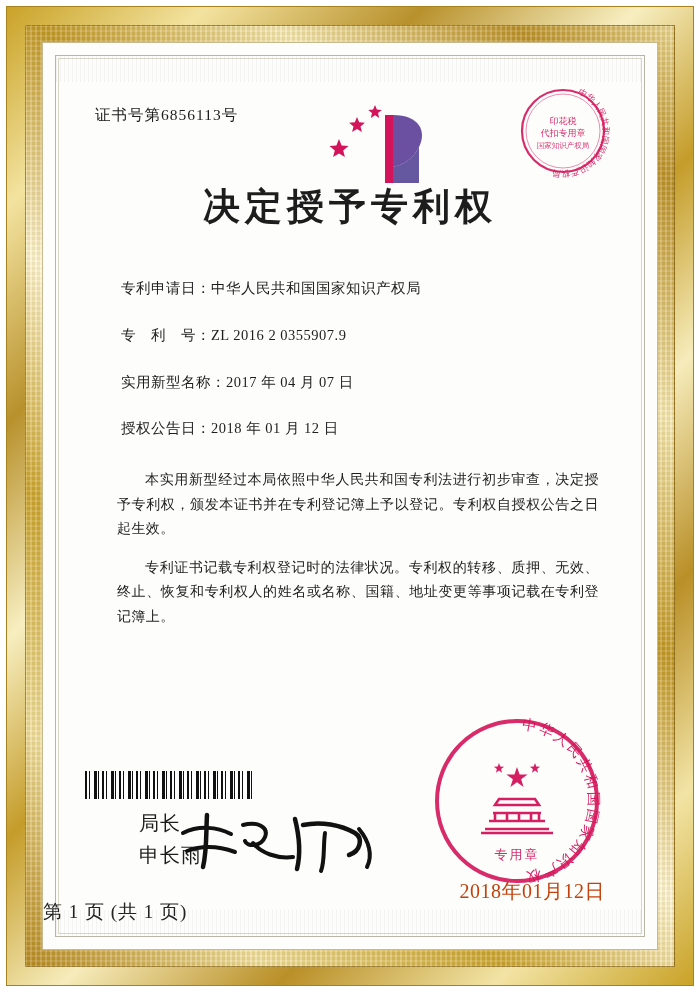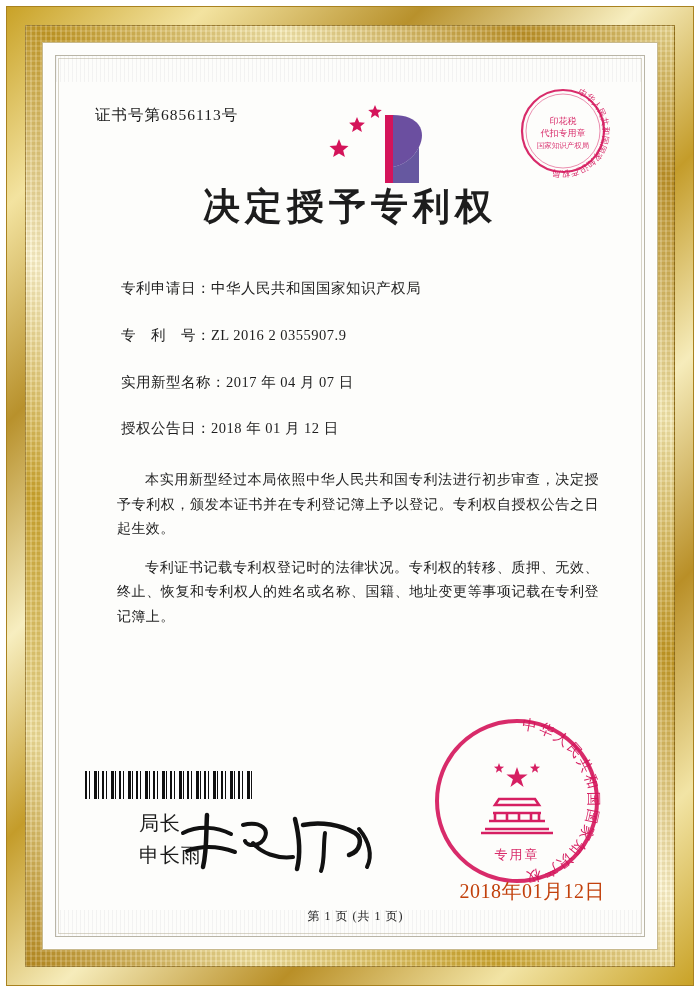--- a/index.html
+++ b/index.html
@@ -196,25 +196,23 @@
     bottom: 44px;
     font-size: 20px;
     color: #c2410c;
     letter-spacing: 0.5px;
   }
 
   .page-foot {
     position: absolute;
     left: 0; right: 0;
     bottom: 24px;
-    text-align: center;
-    font-size: 12px;
+    font-size: 19px;
     letter-spacing: 1px;
     color: #222;
-    padding-left: 11px;
   }
 </style>
 </head>
 <body>
 
 <div class="certificate">
 
   <div class="gold-frame">
     <div class="gold-inner-bevel"></div>
     <div class="gold-pattern"></div>

